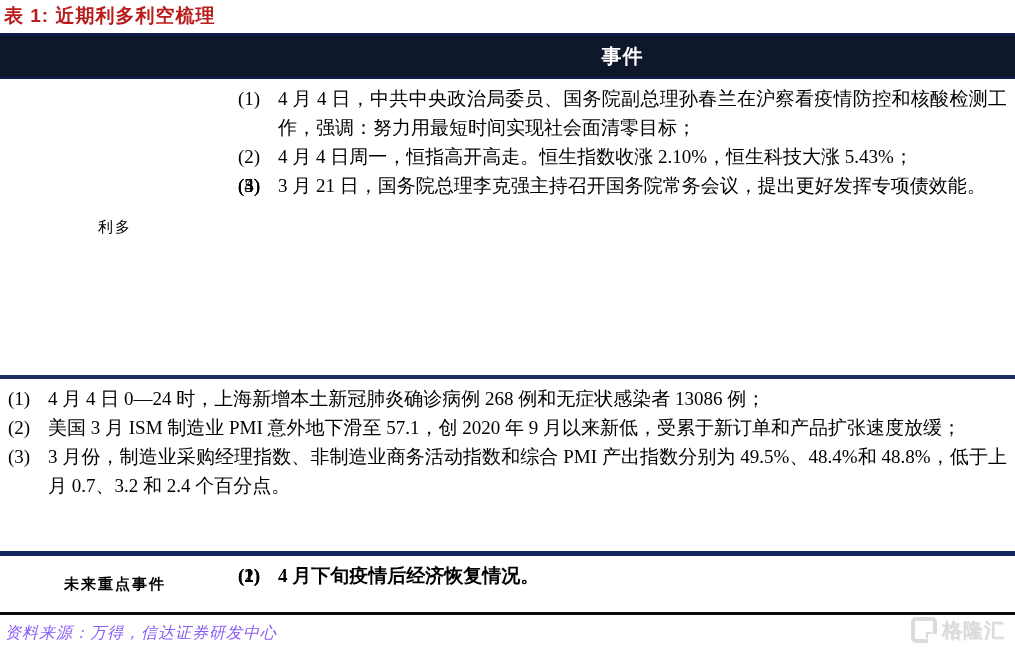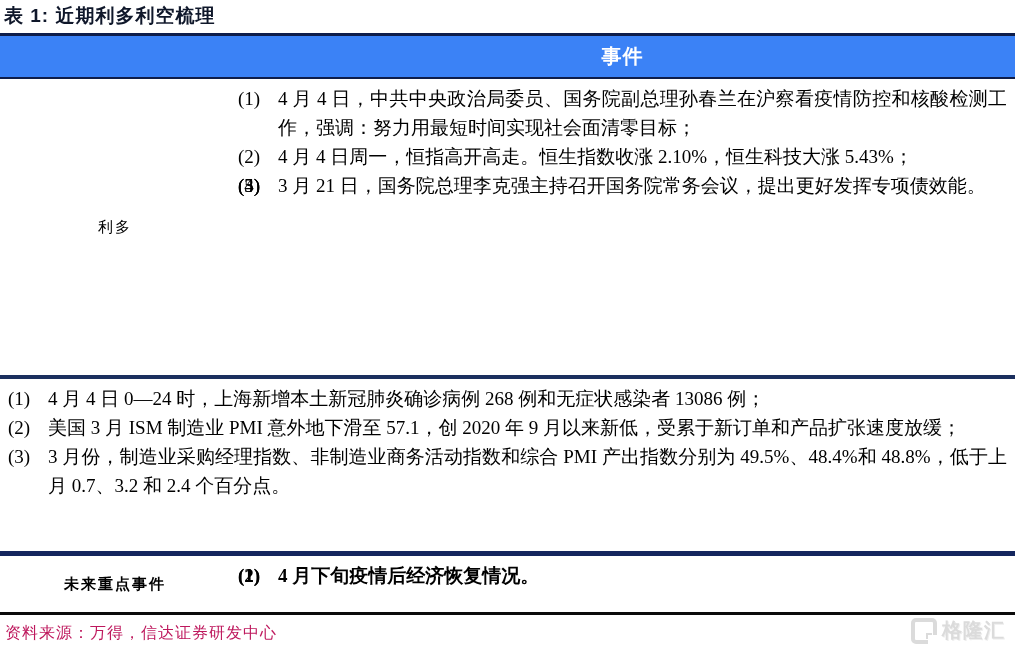--- a/index.html
+++ b/index.html
@@ -11,29 +11,29 @@
     overflow: hidden;
   }
   .page { width: 1015px; height: 649px; position: relative; }
 
   
   .title {
     height: 30px;
     padding: 3px 0 0 4px;
     font-size: 19px;
     font-weight: bold;
-    color: #0f172a;
+    color: #b91c1c;
     font-family: "Liberation Sans", sans-serif;
     letter-spacing: 1px;
   }
 
   
   .header-bar {
     height: 46px;
-    background: #3b82f6;
+    background: #0f172a;
     border-top: 3px solid #0E1D4A;
     border-bottom: 2px solid #0E1D4A;
     box-sizing: border-box;
     display: flex;
   }
   .header-bar .label-col { width: 230px; }
   .header-bar .content-col {
     flex: 1;
     display: flex;
     align-items: center;
@@ -86,21 +86,22 @@
   
   .divider { width: 100%; }
   .divider.navy1 { height: 4px; background: #1B2F5E; }
   .divider.navy2 { height: 5px; background: #14265E; }
   .divider.dark  { height: 3px; background: #0B0B0B; }
 
   
   .source {
     padding: 8px 0 0 5px;
     font-size: 16px;
-    color: #be185d;
+    font-style: italic;
+    color: #8b5cf6;
     font-family: "Liberation Serif", serif;
     letter-spacing: 1px;
   }
 
   
   .watermark {
     position: absolute;
     top: 581px; right: 22px;
     display: flex;
     align-items: center;
@@ -115,21 +116,21 @@
     text-shadow: 2px 2px 2px #9a9a9a, -1px -1px 0 #cccccc, 1px -1px 0 #c0c0c0, -1px 1px 0 #c0c0c0;
     font-family: "Liberation Sans", sans-serif;
     white-space: nowrap;
   }
 
   
   .glh {
     position: absolute;
     top: 617px; right: 10px;
     display: flex;
-    align-items: flex-end;
+    align-items: flex-start;
     gap: 5px;
     color: #DBDBDB;
     pointer-events: none;
   }
   .glh .glh-icon {
     width: 18px; height: 18px;
     border: 4px solid #DBDBDB;
     border-radius: 5px;
     position: relative;
     box-sizing: content-box;

